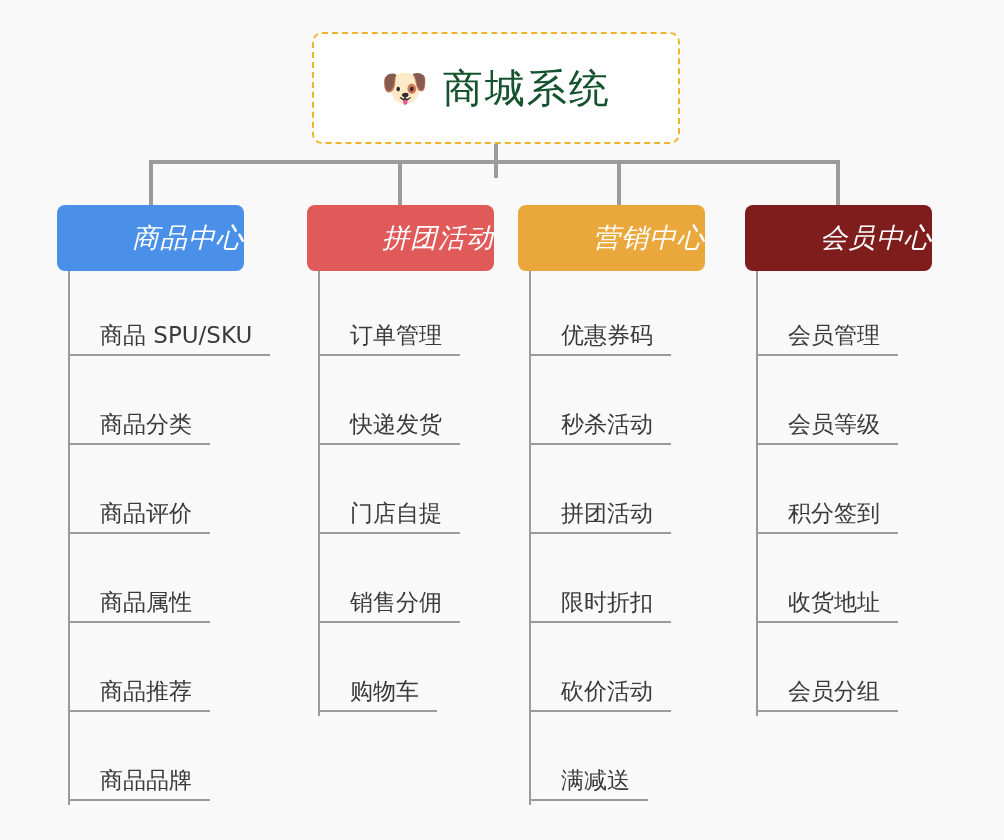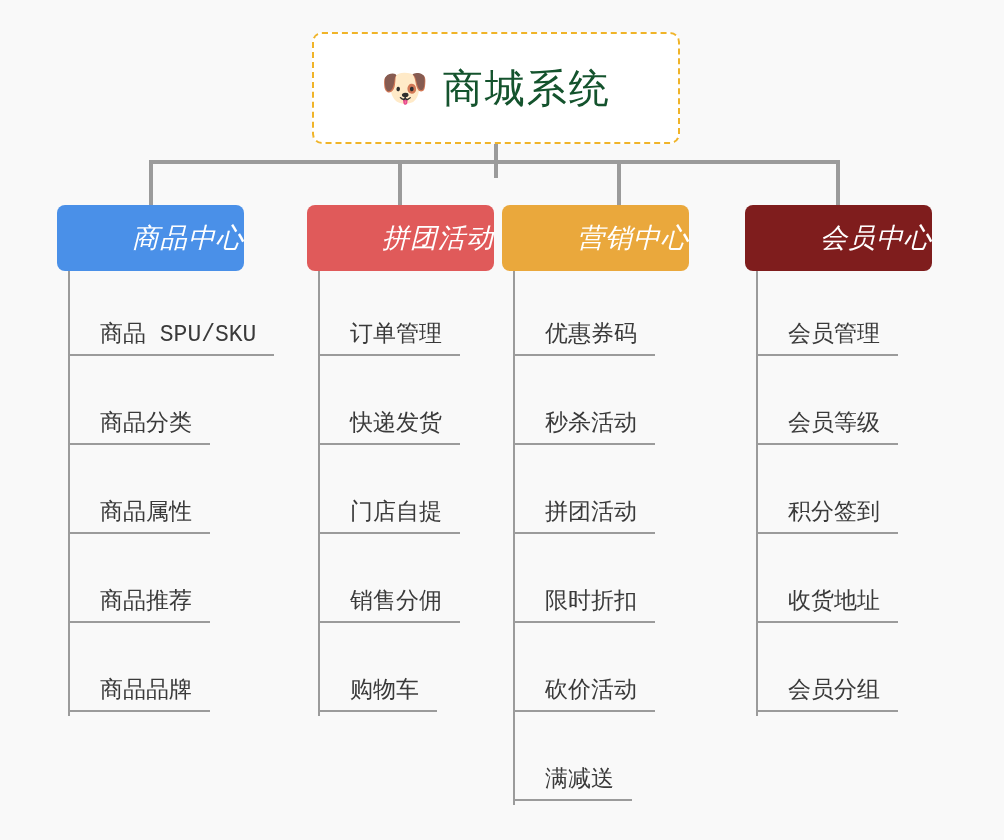--- a/index.html
+++ b/index.html
@@ -87,21 +87,20 @@
     font-size: 27px;
     letter-spacing: 1px;
     font-style: italic;
   }
 
   .leaf-list {
     position: relative;
     margin-left: 11px;
     border-left: 2px solid #9b9b9b;
     padding-top: 0;
-    font-family: Liberation Mono, monospace;
   }
 
   .leaf-item {
     height: 89px;
     position: relative;
     display: flex;
     align-items: flex-end;
     padding-left: 30px;
     padding-bottom: 4px;
   }
@@ -139,20 +138,23 @@
       <span>商品中心</span>
     </div>
     <div class="leaf-list">
       <div class="leaf-item">
           <span class="leaf-label">商品 SPU/SKU</span>
         </div>
       <div class="leaf-item">
           <span class="leaf-label">商品分类</span>
         </div>
       <div class="leaf-item">
+          <span class="leaf-label">商品评价</span>
+        </div>
+      <div class="leaf-item">
           <span class="leaf-label">商品属性</span>
         </div>
       <div class="leaf-item">
           <span class="leaf-label">商品推荐</span>
         </div>
       <div class="leaf-item">
           <span class="leaf-label">商品品牌</span>
         </div>
     </div>
   </div>
@@ -173,21 +175,21 @@
         </div>
       <div class="leaf-item">
           <span class="leaf-label">销售分佣</span>
         </div>
       <div class="leaf-item">
           <span class="leaf-label">购物车</span>
         </div>
     </div>
   </div>
 
-  <div class="column" id="col-2" style="left:502px;width:187px;">
+  <div class="column" id="col-2" style="left:518px;width:187px;">
     <div class="cat-header" style="background: rgb(234, 168, 60);">
       <span>营销中心</span>
     </div>
     <div class="leaf-list">
       <div class="leaf-item">
           <span class="leaf-label">优惠券码</span>
         </div>
       <div class="leaf-item">
           <span class="leaf-label">秒杀活动</span>
         </div>

